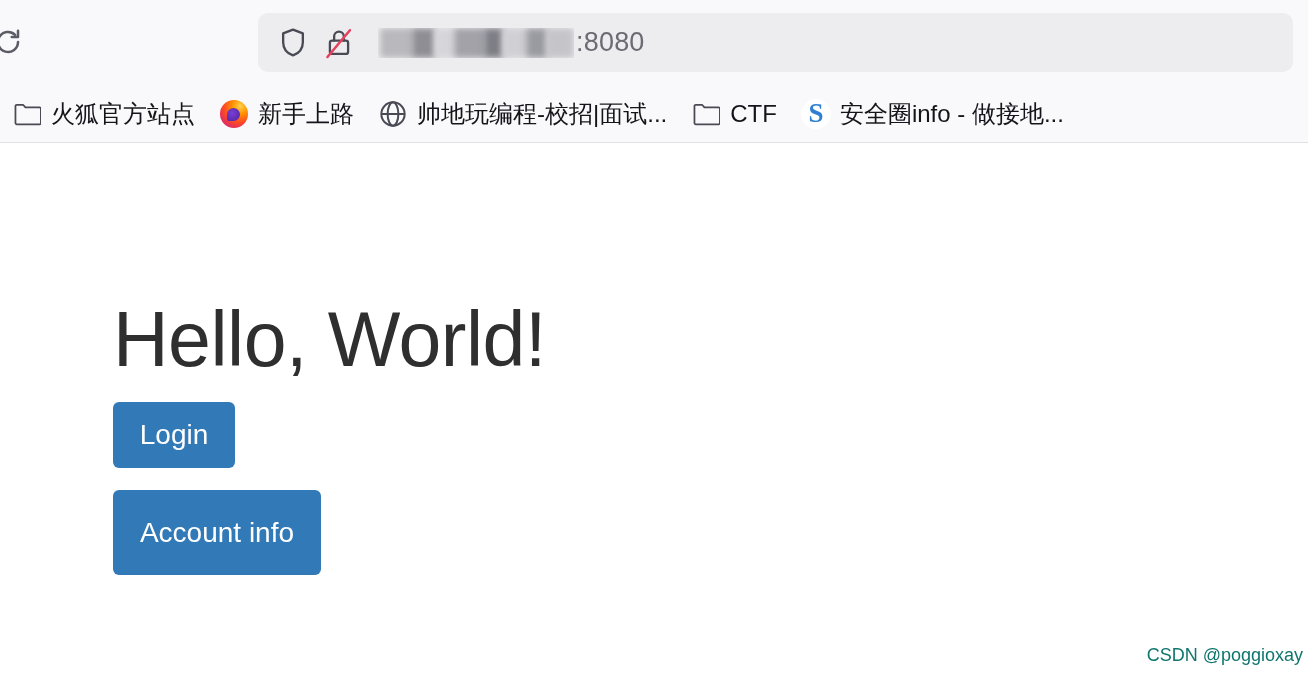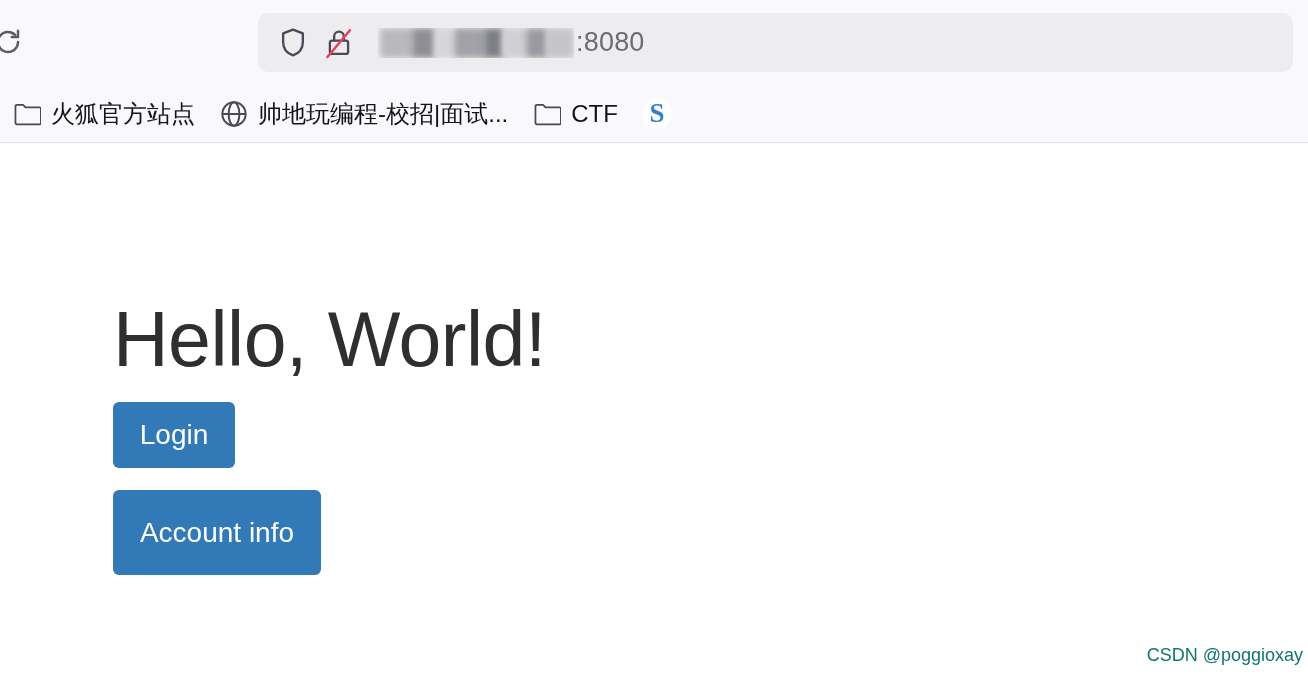--- a/index.html
+++ b/index.html
@@ -287,20 +287,26 @@
 
     <div class="bm">
       <span class="bm-icon">
         <svg width="27" height="24" viewBox="0 0 26 22" fill="none">
           <path d="M1.4 19.6V3.4c0-.7.6-1.3 1.3-1.3h6l2.3 2.6h13.6c.7 0 1.3.6 1.3 1.3v13.6c0 .7-.6 1.3-1.3 1.3H2.7c-.7 0-1.3-.6-1.3-1.3z" stroke="#4a4a55" stroke-width="1.7" stroke-linejoin="round" fill="none"></path>
         </svg>
       </span>
       <span class="bm-label">火狐官方站点</span>
     </div>
 
+    <div class="bm">
+      <span class="bm-icon">
+        <span class="ff-logo"></span>
+      </span>
+      <span class="bm-label">新手上路</span>
+    </div>
 
     <div class="bm">
       <span class="bm-icon">
         <svg width="28" height="28" viewBox="0 0 24 24" fill="none">
           <circle cx="12" cy="12" r="10" stroke="#4a4a55" stroke-width="1.7" fill="none"></circle>
           <path d="M2 12h20" stroke="#4a4a55" stroke-width="1.7"></path>
           <ellipse cx="12" cy="12" rx="4.6" ry="10" stroke="#4a4a55" stroke-width="1.7" fill="none"></ellipse>
         </svg>
       </span>
       <span class="bm-label">帅地玩编程-校招|面试...</span>
@@ -314,20 +320,21 @@
       </span>
       <span class="bm-label">CTF</span>
     </div>
 
     <div class="bm">
       <span class="bm-icon">
         <span class="s-logo">
             <span>S</span>
           </span>
       </span>
+      <span class="bm-label">安全圈info - 做接地...</span>
     </div>
 
 
   </div>
 </div>
 
 <div class="page">
 
   <h1 class="page-h1">Hello, World!</h1>
 

